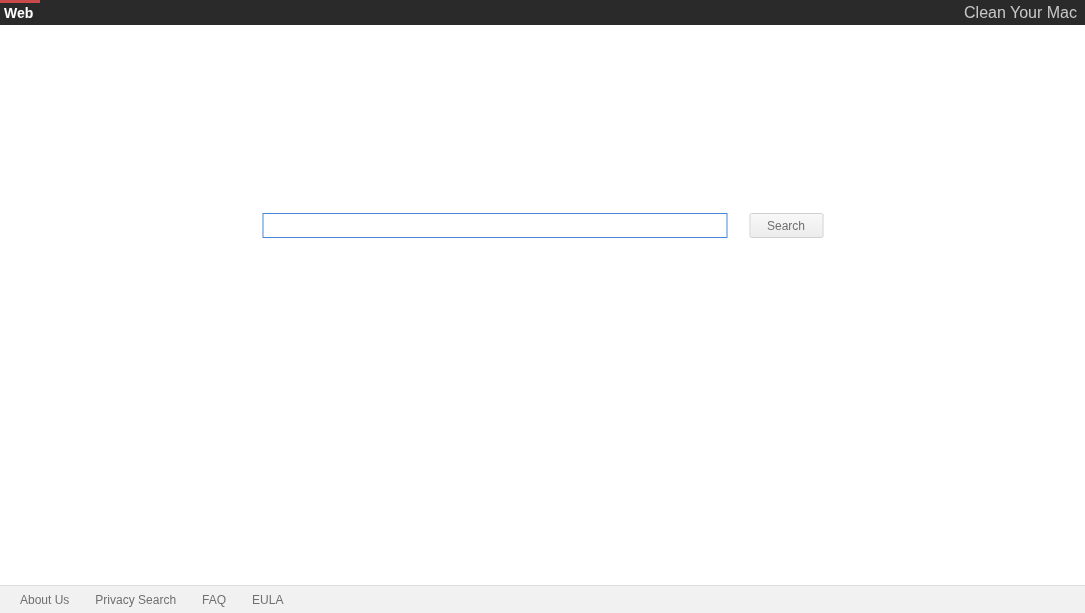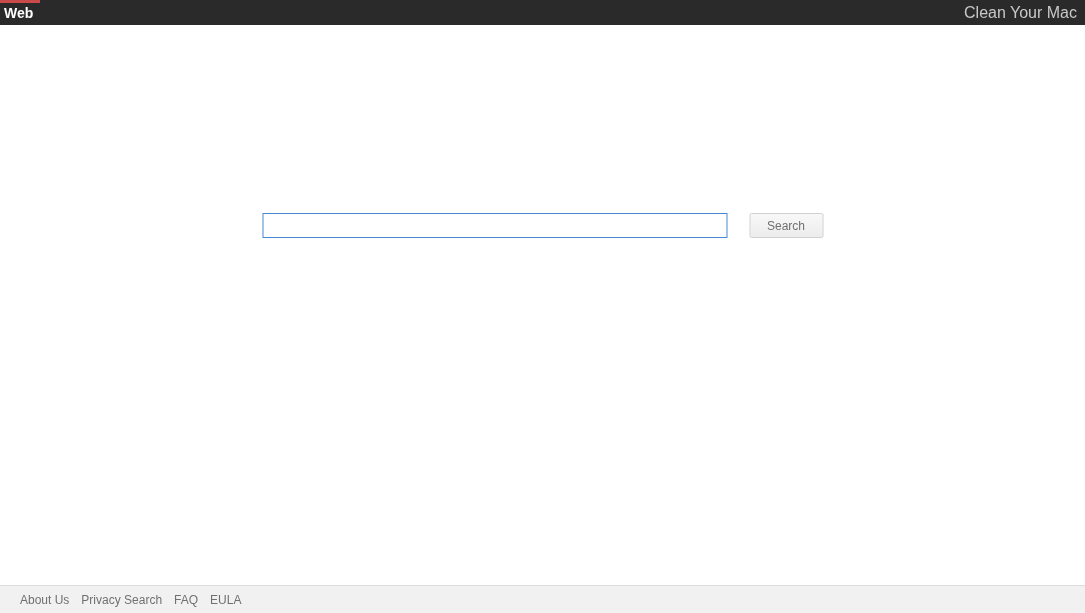--- a/index.html
+++ b/index.html
@@ -79,21 +79,21 @@
       position: absolute;
       bottom: 0;
       left: 0;
       width: 100%;
       height: 28px;
       background: #f1f1f1;
       border-top: 1px solid #dcdcdc;
       display: flex;
       align-items: center;
       padding-left: 20px;
-      gap: 12px;
+      gap: 26px;
     }
     .footer a {
       color: #707070;
       font-size: 12px;
       text-decoration: none;
       cursor: pointer;
     }
   </style>
 </head>
 <body>

